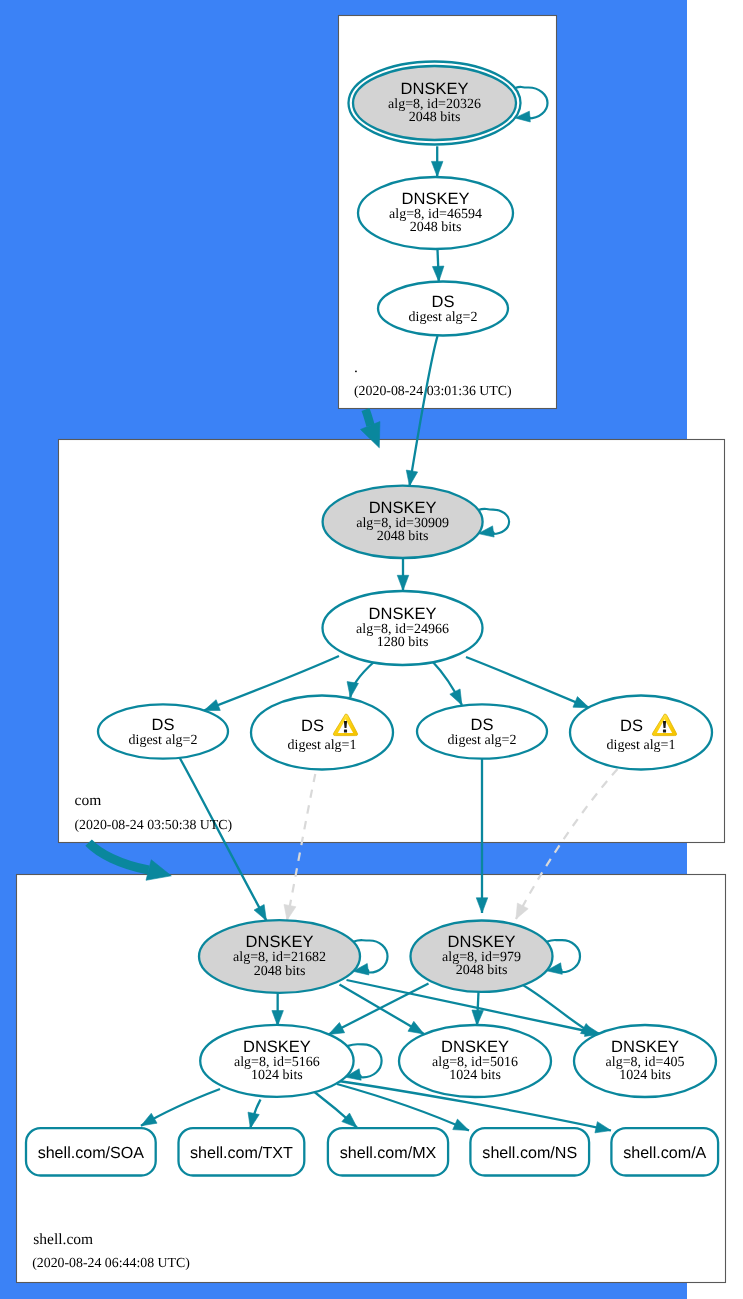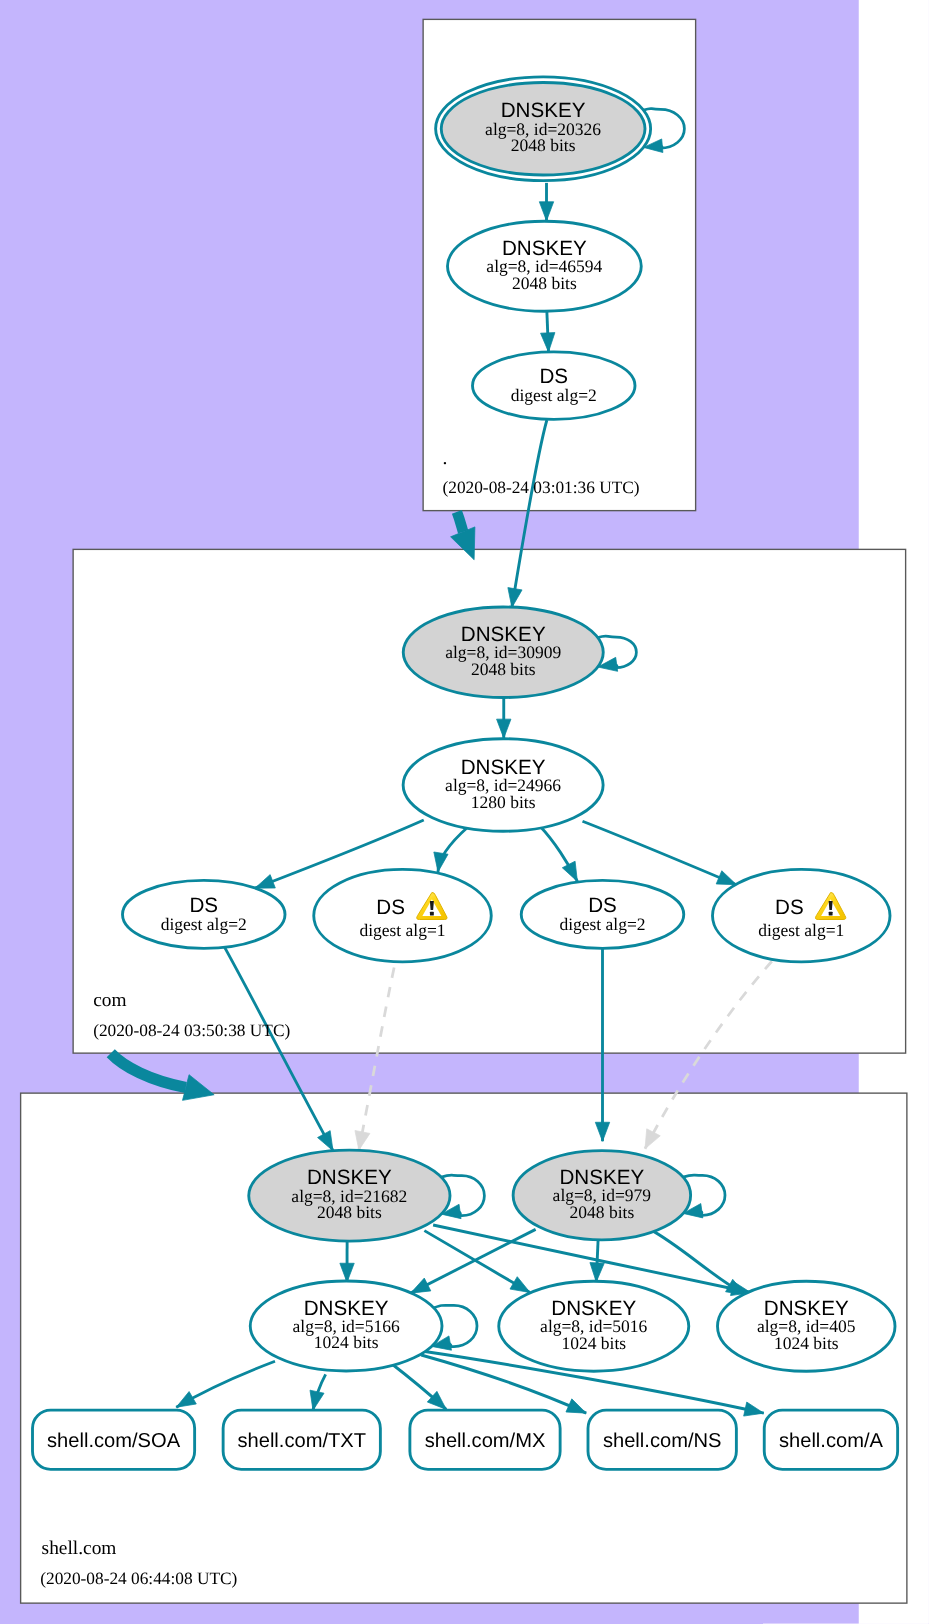--- a/index.html
+++ b/index.html
@@ -1,19 +1,19 @@
 <!DOCTYPE html>
 <html><head>
 <meta charset="utf-8">
 <title>DNSSEC Authentication Chain for shell.com</title>
 <style>
   html, body { margin:0; padding:0; background:#ffffff; }
   body { width:743px; height:1299px; overflow:hidden;
          font-family:"Liberation Sans", sans-serif; }
-  #stage { position:relative; width:687px; height:1299px; background:#c4b5fd; }
+  #stage { position:relative; width:687px; height:1299px; background:#3b82f6; }
   svg#graph { display:block; position:absolute; left:0; top:0; }
   #stage > svg { transform:translateZ(0); }
   text { dominant-baseline:alphabetic; -webkit-font-smoothing:antialiased; text-rendering:geometricPrecision; }
   .node-title { font-family:"Liberation Sans", sans-serif; font-size:16.5px; fill:#000; }
   .node-sub   { font-family:"Liberation Serif", serif; font-size:14px; fill:#000; }
   .rrset-title{ font-family:"Liberation Sans", sans-serif; font-size:16.1px; fill:#000; }
   .zone-name  { font-family:"Liberation Serif", serif; font-size:15.5px; fill:#000; }
   .zone-ts    { font-family:"Liberation Serif", serif; font-size:13.85px; fill:#000; }
 </style>
 </head>

